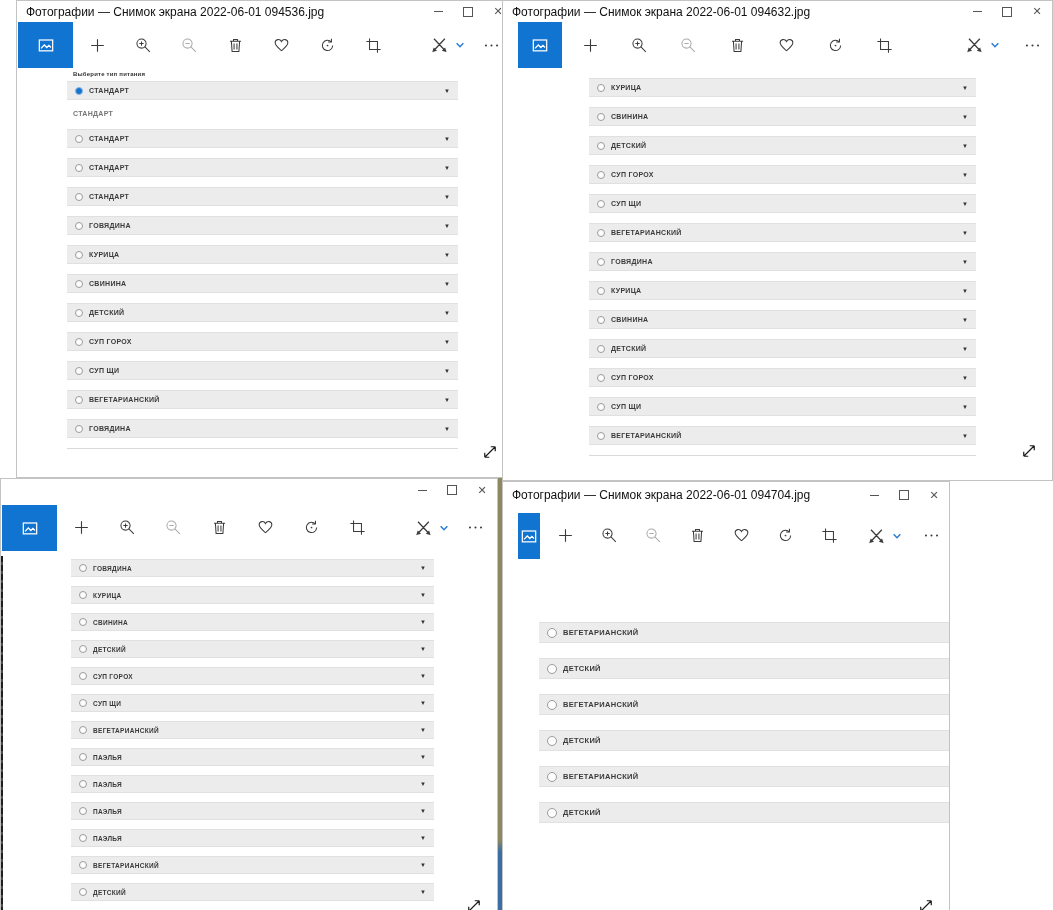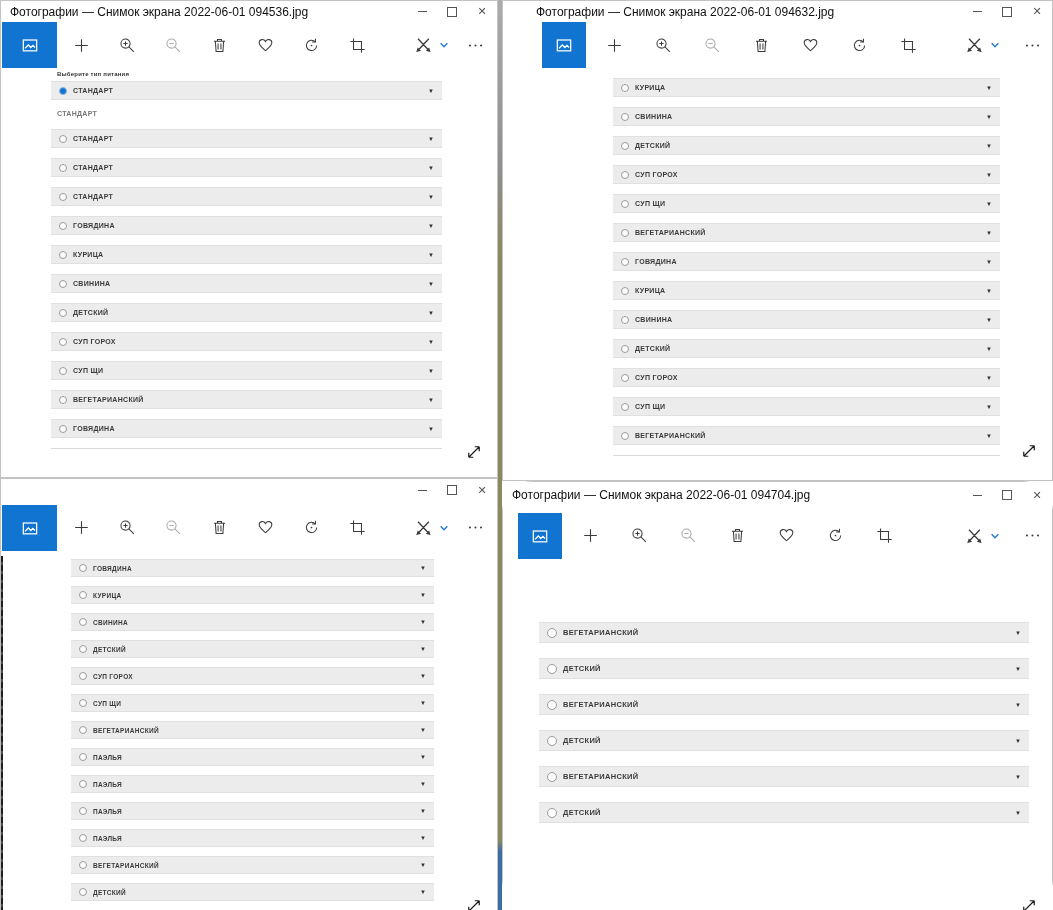--- a/index.html
+++ b/index.html
@@ -5,24 +5,24 @@
   html,body{margin:0;padding:0;background:#e8e8e8;}
   #stage{position:relative;width:1053px;height:910px;background:#fff;overflow:hidden;
          font-family:"Liberation Sans","DejaVu Sans",sans-serif;}
 
   
   #gap-strip{position:absolute;left:497px;top:0;width:5px;height:910px;
     background:linear-gradient(to bottom,#ababab 0px,#8f8f8f 170px,#8d895e 255px,#8d895e 840px,#3a6ea5 852px,#3a6ea5 910px);}
 
   .window{position:absolute;display:flex;flex-direction:column;background:#fff;
           box-sizing:border-box;border:1px solid #c3c3c3;}
-  .win-tl{left:0;top:0;width:498px;height:478px;}
-  .win-tr{left:502px;top:0;width:551px;height:481px;padding-left:24px;}
+  .win-tl{left:16px;top:0;width:498px;height:478px;}
+  .win-tr{left:502px;top:0;width:551px;height:481px;}
   .win-bl{left:0;top:478px;width:498px;height:432px;border-bottom:none;}
-  .win-br{left:502px;top:481px;width:551px;height:429px;border-bottom:none;border-radius:31px;}
+  .win-br{left:502px;top:481px;width:448px;height:429px;border-bottom:none;}
 
   
   .titlebar{height:21px;flex:0 0 auto;display:flex;align-items:center;background:#fff;padding-left:9px;}
   .win-bl .titlebar{height:22px;}
   .win-br .titlebar{height:26px;}
   .title{font-size:12px;color:#111;white-space:nowrap;overflow:hidden;}
   .win-controls{margin-left:auto;display:flex;height:100%;}
   .wc{width:30px;height:100%;border:none;background:transparent;display:flex;
       align-items:center;justify-content:center;padding:0;color:#444;font-size:10px;cursor:default;}
   .min-bar{display:block;width:9px;height:1px;background:#555;}

